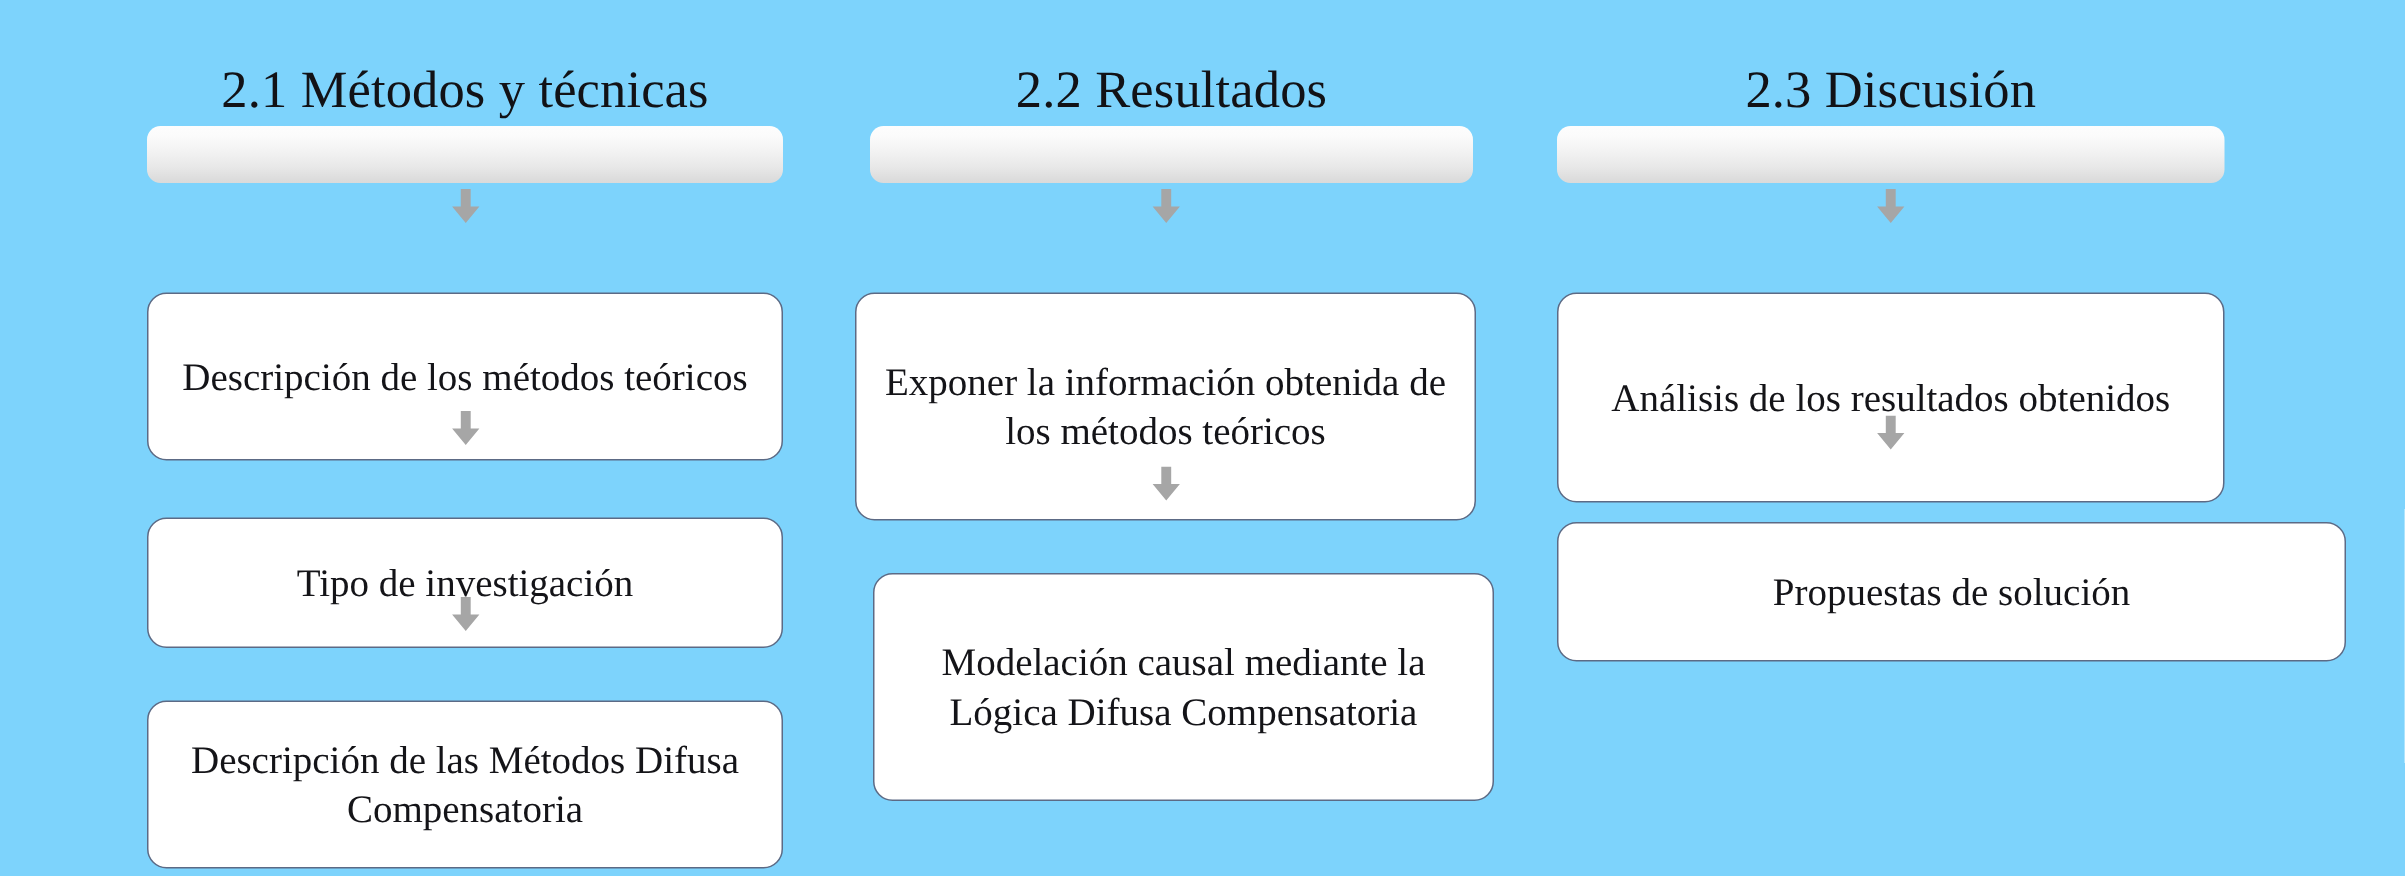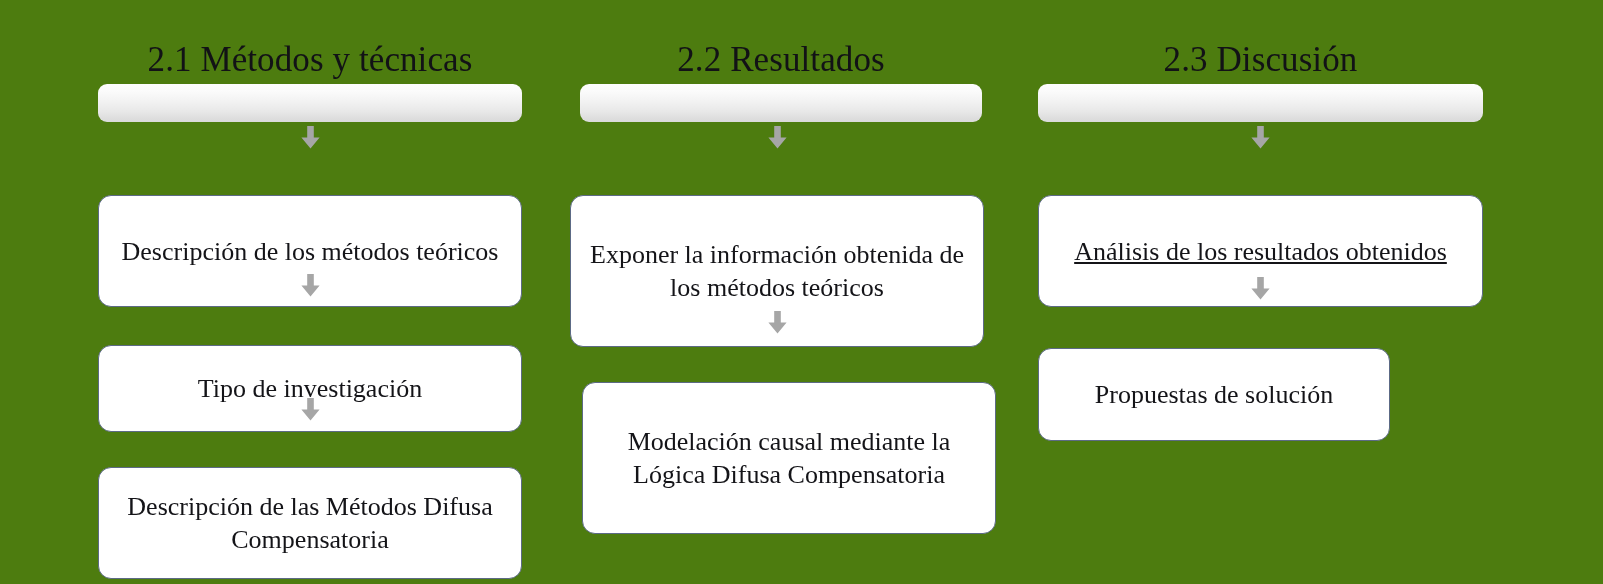--- a/index.html
+++ b/index.html
@@ -13,21 +13,21 @@
     height: 584px;
     font-family: "Liberation Serif", "DejaVu Serif", serif;
     color: #17171b;
     overflow: hidden;
   }
 
   .canvas {
     position: relative;
     width: 1603px;
     height: 584px;
-    background: #4d7c0f;
+    background: #7dd3fc;
   }
 
   
   .column {
     position: absolute;
     top: 0;
     width: 470px;
     height: 584px;
   }
   .col-1 { left: 52px; }
@@ -92,22 +92,22 @@
   
   .c1-n1 { left: 46px;  top: 152px; width: 424px; height: 112px; }
   .c1-n2 { left: 46px;  top: 302px; width: 424px; height: 87px;  }
   .c1-n3 { left: 46px;  top: 424px; width: 424px; height: 112px; }
 
   
   .c2-n1 { left: 48px;  top: 152px; width: 414px; height: 152px; }
   .c2-n2 { left: 60px;  top: 339px; width: 414px; height: 152px; }
 
   
-  .c3-n1 { left: 46px;  top: 152px; width: 445px; height: 112px; text-decoration: underline; }
-  .c3-n2 { left: 46px;  top: 305px; width: 352px; height: 93px;  }
+  .c3-n1 { left: 46px;  top: 152px; width: 445px; height: 140px; }
+  .c3-n2 { left: 46px;  top: 305px; width: 526px; height: 93px;  }
 
   
   .arrow {
     position: absolute;
     width: 19px;
     height: 23px;
   }
   .arrow svg { display: block; width: 19px; height: 23px; }
 
   .col-1 .arr-a { left: 249px; top: 126px; }

